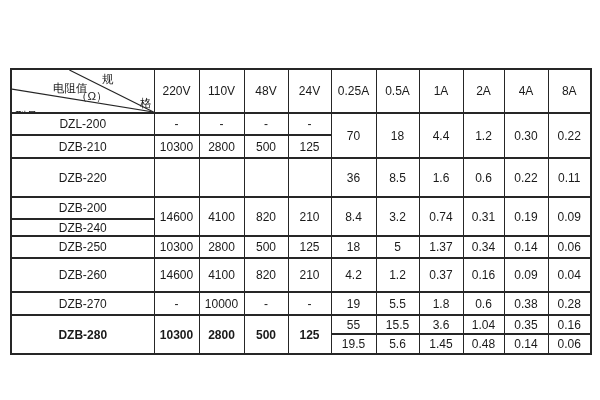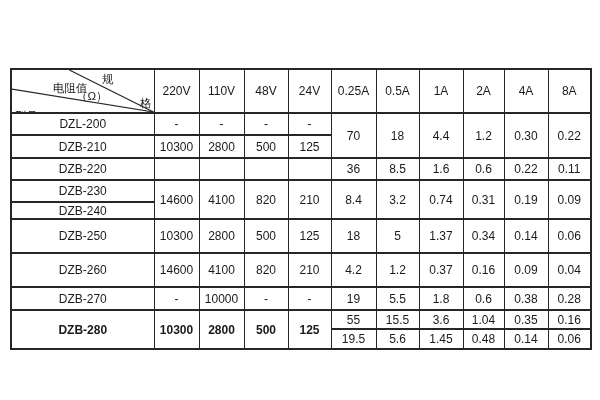--- a/index.html
+++ b/index.html
@@ -94,53 +94,53 @@
     </tr>
 
     <tr style="height:23px">
       <td>DZB-210</td>
       <td>10300</td>
       <td>2800</td>
       <td>500</td>
       <td>125</td>
     </tr>
 
-    <tr style="height:22px">
+    <tr style="height:39px">
       <td>DZB-220</td>
       <td></td>
       <td></td>
       <td></td>
       <td></td>
       <td>36</td>
       <td>8.5</td>
       <td>1.6</td>
       <td>0.6</td>
       <td>0.22</td>
       <td>0.11</td>
     </tr>
 
     <tr style="height:22px">
-      <td>DZB-230</td>
+      <td>DZB-200</td>
       <td rowspan="2">14600</td>
       <td rowspan="2">4100</td>
       <td rowspan="2">820</td>
       <td rowspan="2">210</td>
       <td rowspan="2">8.4</td>
       <td rowspan="2">3.2</td>
       <td rowspan="2">0.74</td>
       <td rowspan="2">0.31</td>
       <td rowspan="2">0.19</td>
       <td rowspan="2">0.09</td>
     </tr>
 
     <tr style="height:17px">
       <td>DZB-240</td>
     </tr>
 
-    <tr style="height:34px">
+    <tr style="height:22px">
       <td>DZB-250</td>
       <td>10300</td>
       <td>2800</td>
       <td>500</td>
       <td>125</td>
       <td>18</td>
       <td>5</td>
       <td>1.37</td>
       <td>0.34</td>
       <td>0.14</td>

